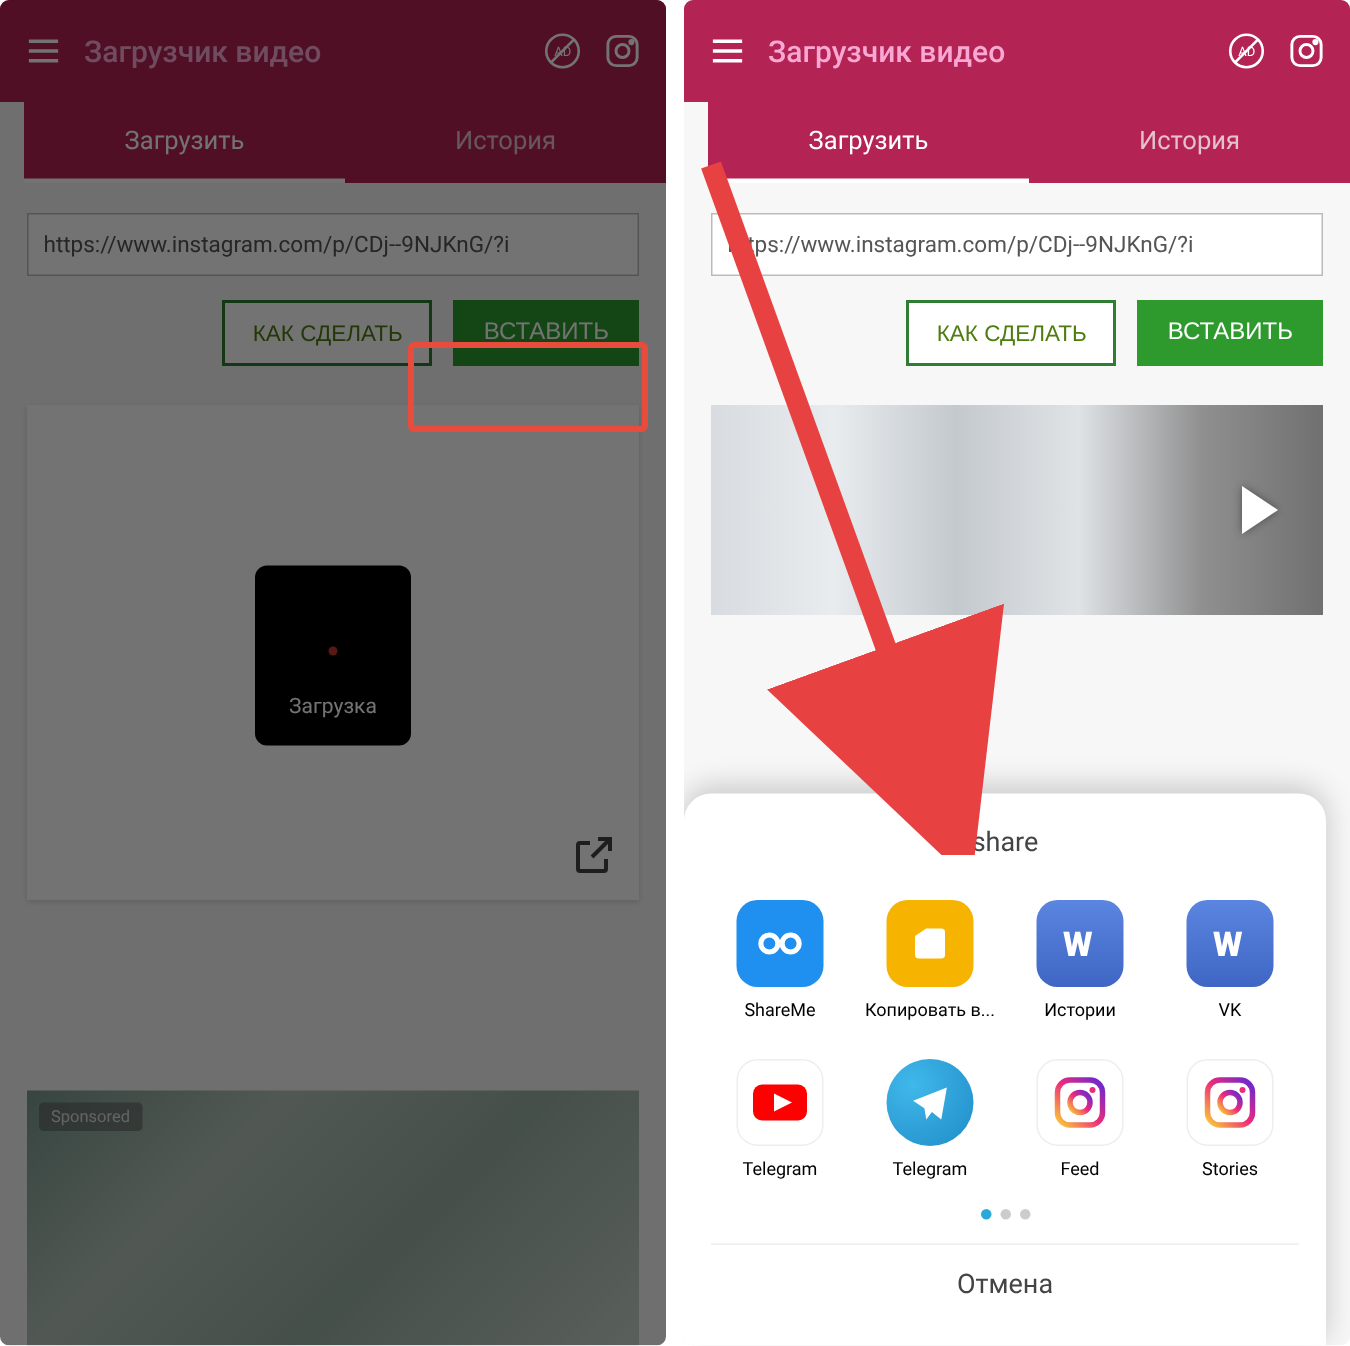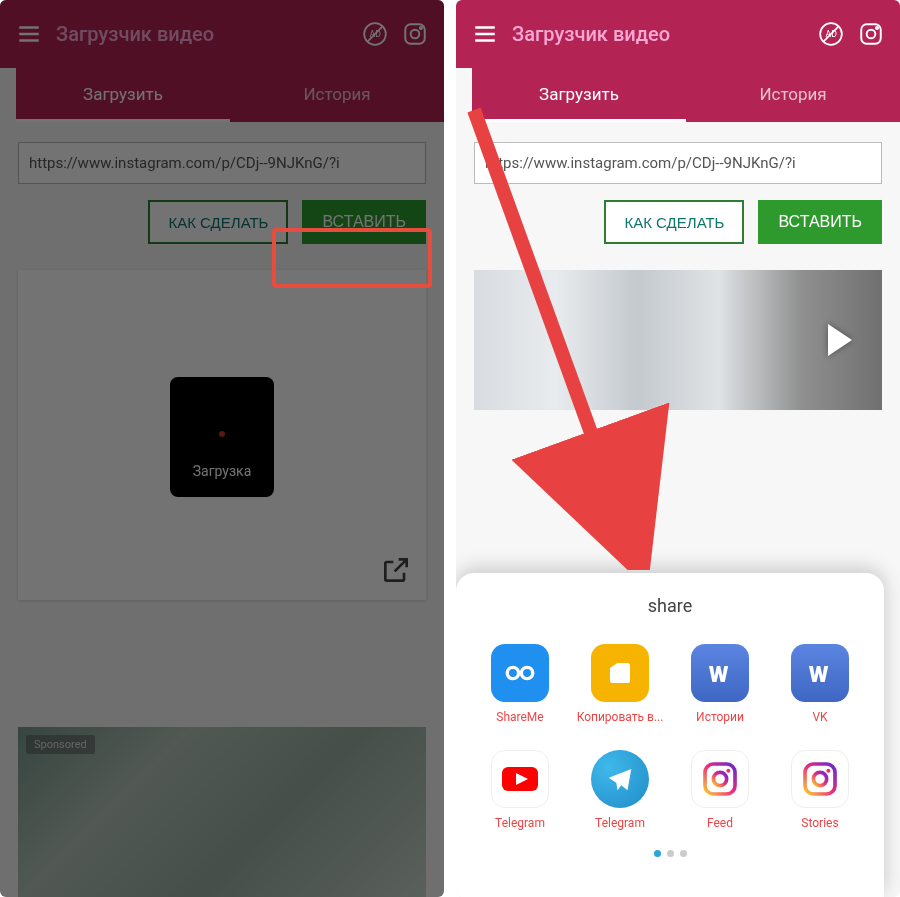--- a/index.html
+++ b/index.html
@@ -7,38 +7,38 @@
 .screen { flex: 1; height: 100%; display: flex; flex-direction: column; background: #f7f7f7; overflow: hidden; position: relative; border-radius: 6px; }
 .header { background: #b32353; height: 68px; display: flex; align-items: center; padding: 0 16px; gap: 14px; color: #f9a8d4; }
 .header .title { font-size: 20px; font-weight: 500; flex: 1; }
 .header svg { width: 26px; height: 26px; }
 .tabs { background: #b32353; display: flex; height: 54px; margin-left: 16px; }
 .tab { flex: 1; display: flex; align-items: center; justify-content: center; color: #e5c0ce; font-size: 17px; cursor: pointer; border-bottom: 3px solid transparent; }
 .tab.selected { color: #fff; border-bottom-color: #fff; }
 .content { flex: 1; padding: 20px 18px; display: flex; flex-direction: column; gap: 16px; position: relative; }
 .urlbox { height: 42px; border: 1px solid #bbb; background: #fff; padding: 0 10px; display: flex; align-items: center; font-size: 15px; color: #555; overflow: hidden; white-space: nowrap; }
 .btnrow { display: flex; justify-content: flex-end; gap: 14px; }
-.btn-outline { border: 2px solid #2e7d32; color: #0f766e; background: #fff; padding: 0 18px; height: 44px; font-size: 15px; font-weight: 500; display: flex; align-items: center; cursor: pointer; }
+.btn-outline { border: 2px solid #2e7d32; color: #4d7c0f; background: #fff; padding: 0 18px; height: 44px; font-size: 15px; font-weight: 500; display: flex; align-items: center; cursor: pointer; }
 .btn-fill { background: #2e9a2e; color: #fff; border: none; padding: 0 20px; height: 44px; font-size: 16px; font-weight: 500; display: flex; align-items: center; cursor: pointer; }
 .highlight-box { position: absolute; border: 4px solid #e74c3c; border-radius: 4px; pointer-events: none; z-index: 50; }
 .card { background: #fff; box-shadow: 0 1px 4px rgba(0,0,0,.15); height: 330px; margin-top: 10px; position: relative; }
 .loading-toast { position: absolute; top: 50%; left: 50%; transform: translate(-50%, -60%); background: #000; color: #fff; width: 104px; height: 120px; border-radius: 8px; display: flex; flex-direction: column; align-items: center; justify-content: flex-end; padding-bottom: 18px; font-size: 14px; }
 .loading-toast .dot { width: 6px; height: 6px; background: #c0392b; border-radius: 50%; margin-bottom: 26px; }
 .open-link-icon { position: absolute; right: 14px; bottom: 14px; width: 32px; height: 32px; }
 .sponsored { position: absolute; bottom: 0; left: 18px; right: 18px; height: 170px; background: linear-gradient(135deg,#7a9a8e 0%,#b5c4bb 30%,#9ab0a5 60%,#c8d4cc 100%); overflow:hidden; }
 .sponsored .label { position: absolute; top: 8px; left: 8px; background: rgba(80,80,80,.5); color: #ddd; font-size: 11px; padding: 3px 8px; border-radius: 3px; }
 .dimmer { position: absolute; inset: 0; background: rgba(0,0,0,.55); z-index: 10; pointer-events: none; }
 .thumb { height: 140px; margin: 10px 0 0 0; background: linear-gradient(90deg,#d8dce0 0%,#e8ecef 20%,#c4c9ce 40%,#dfe3e6 60%,#909090 80%,#707070 100%); position: relative; }
 .play { position: absolute; right: 30px; top: 50%; transform: translateY(-50%); width: 0; height: 0; border-left: 24px solid #fff; border-top: 16px solid transparent; border-bottom: 16px solid transparent; filter: drop-shadow(0 0 3px rgba(0,0,0,.4)); }
 .sheet { position: absolute; bottom: 0; left: 0; right: 16px; background: #fff; border-radius: 18px 18px 0 0; padding: 22px 18px 24px; z-index: 20; box-shadow: 0 -4px 20px rgba(0,0,0,.2); }
 .sheet-title { text-align: center; font-size: 18px; color: #444; margin-bottom: 28px; }
 .apps { display: grid; grid-template-columns: repeat(4,1fr); gap: 26px 8px; margin-bottom: 20px; }
 .app { display: flex; flex-direction: column; align-items: center; gap: 8px; cursor: pointer; }
 .app .icon { width: 58px; height: 58px; border-radius: 14px; display:flex; align-items:center; justify-content:center;}
-.app .label { font-size: 12px; color: #ef4444; text-align: center; }
+.app .label { font-size: 12px; color: #000000; text-align: center; }
 .dots { display: flex; justify-content: center; gap: 6px; margin: 12px 0 16px; }
 .dots span { width: 7px; height: 7px; border-radius: 50%; background: #ccc; }
 .dots span.on { background: #2aa9d8; }
 .cancel { text-align: center; font-size: 18px; color: #444; padding: 16px 0 6px; border-top: 1px solid #eee; cursor: pointer; }
 .arrow { position: absolute; z-index: 60; pointer-events: none; }
 </style>
 </head>
 <body>
 
 <div class="screen">
@@ -203,20 +203,21 @@
             </svg>
           </div>
         <div class="label">Stories</div>
       </div>
     </div>
     <div class="dots">
         <span class="on"></span>
         <span></span>
         <span></span>
       </div>
+    <div class="cancel">Отмена</div>
   </div>
 
   <svg class="arrow" style="top:90px;left:-12px;width:230px;height:480px" viewBox="0 0 230 480">
     <defs>
         <marker id="ah" markerWidth="12" markerHeight="12" refX="6" refY="6" orient="auto">
           <path d="M0 0L12 6L0 12z" fill="#e74142"></path>
         </marker>
       </defs>
     <line x1="30" y1="20" x2="175" y2="420" stroke="#e74142" stroke-width="14" marker-end="url(#ah)"></line>
   </svg>

